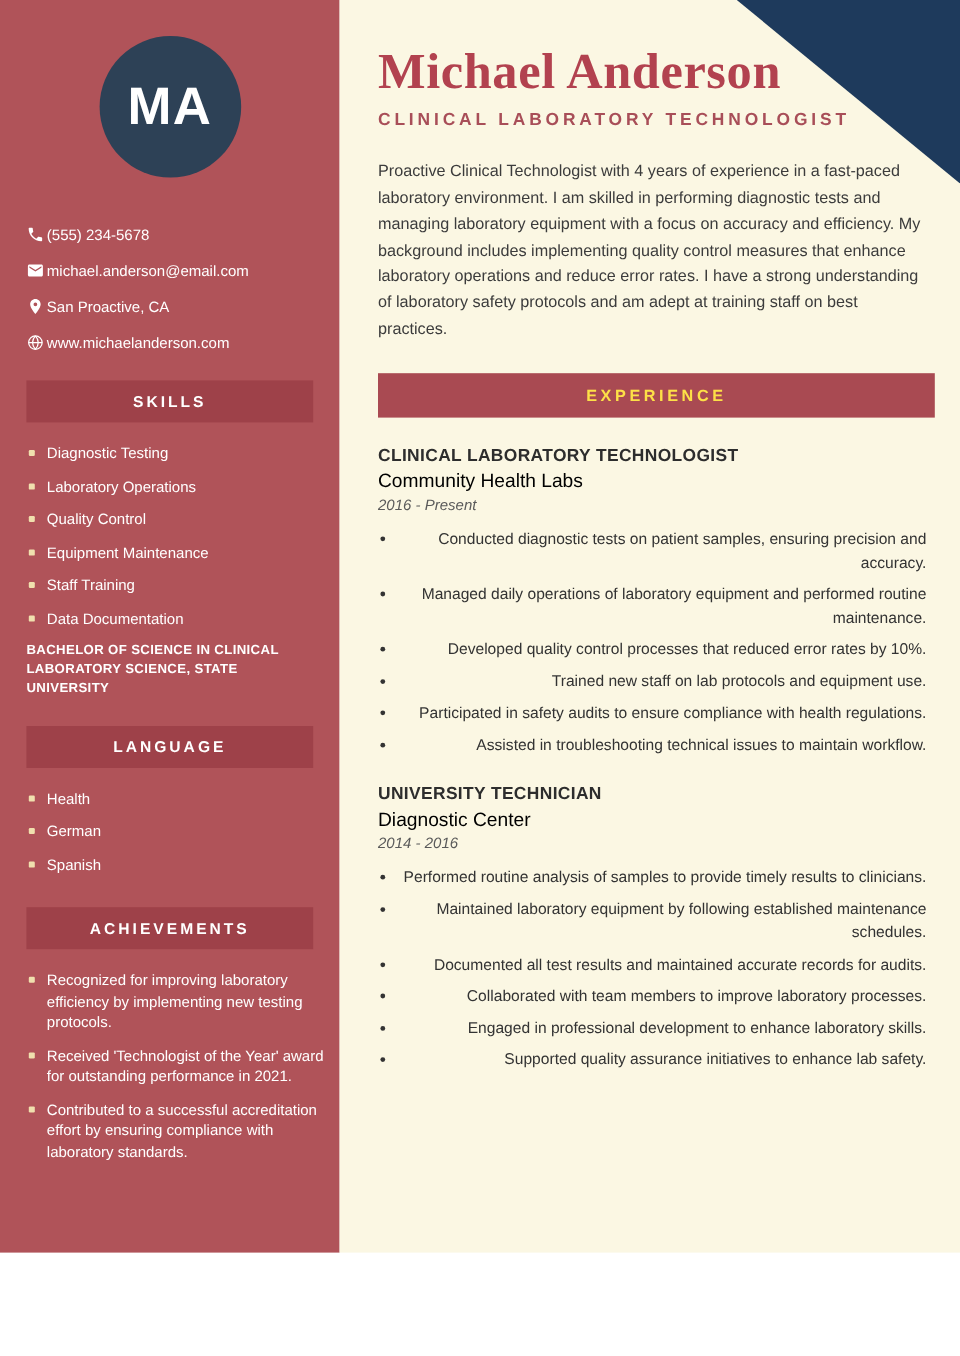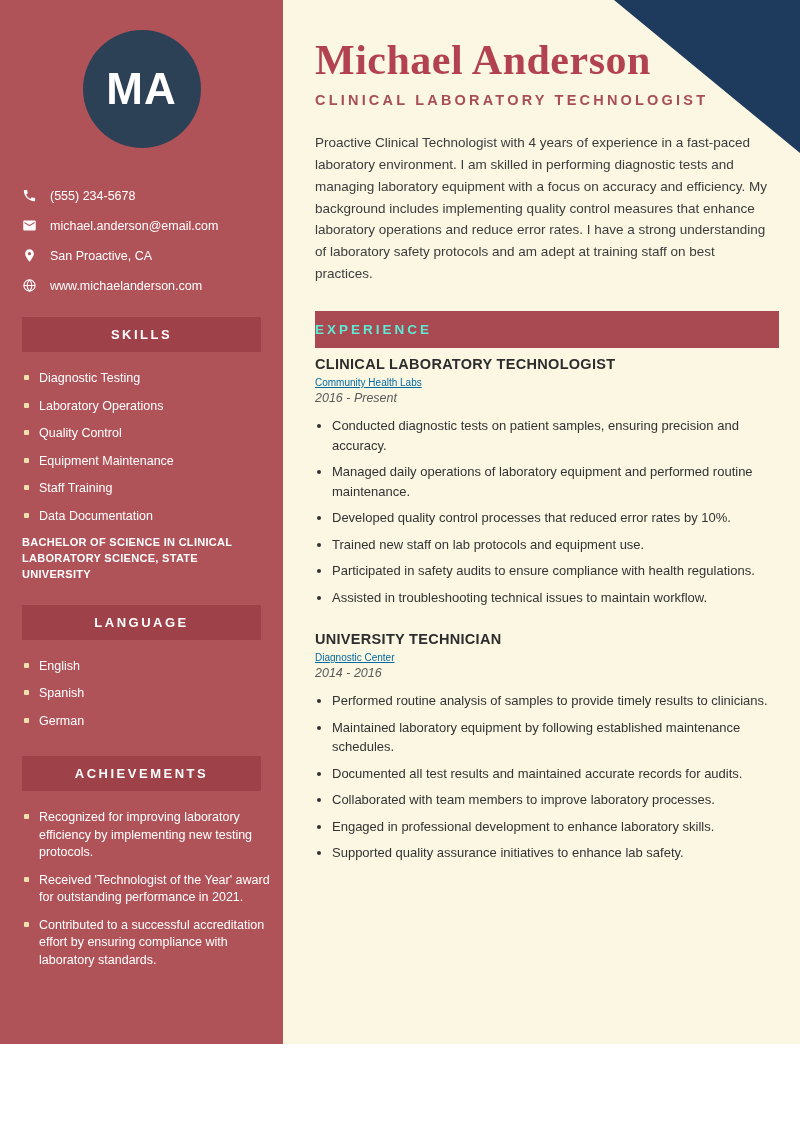--- a/index.html
+++ b/index.html
@@ -9,21 +9,21 @@
   .page { position:relative; display:flex; width:800px; height:1044px; overflow:hidden; }
 
   
   .sidebar { width:283px; flex-shrink:0; background:#b05359; color:#fff; padding-top:30px; }
 
   .avatar { width:118px; height:118px; border-radius:50%; background:#2d4156;
             margin:0 auto 40px; display:flex; align-items:center; justify-content:center;
             font-size:44px; font-weight:600; letter-spacing:1px; color:#fff; }
 
   .contact { padding:0 22px; margin-bottom:24px; }
-  .contact-row { display:flex; align-items:center; gap:13px; margin-bottom:15px; font-size:12.5px; }
+  .contact-row { display:flex; align-items:center; gap:2px; margin-bottom:15px; font-size:12.5px; }
   .contact-icon { width:15px; height:15px; flex-shrink:0; display:block; }
 
   .banner { background:#9e4149; margin:22px 22px 18px; padding:10px 0; text-align:center;
             font-weight:bold; font-size:13px; letter-spacing:2.5px; color:#fff; }
 
   .side-list { list-style:none; padding:0 4px 0 24px; }
   .side-list li { position:relative; padding-left:15px; font-size:12.5px; margin-bottom:10px; line-height:1.4; }
   .side-list li::before { content:""; position:absolute; left:0; top:5px; width:5px; height:5px;
                           background:#f0e0ae; border-radius:1px; }
 
@@ -33,27 +33,27 @@
   .main { flex:1; background:#fbf7e3; padding:36px 21px 0 32px; position:relative; }
 
   .corner-triangle { position:absolute; top:0; right:0; width:186px; height:153px;
                      background:#1e3a5c; clip-path:polygon(0 0, 100% 0, 100% 100%); }
 
   .name { font-family:"Liberation Serif", serif; color:#b2424f; font-size:42px; font-weight:bold;
           margin-bottom:8px; letter-spacing:0.5px; }
   .role { color:#a84e58; font-weight:bold; letter-spacing:3.2px; font-size:14.5px; margin-bottom:24px; }
   .summary { color:#3c3c3c; font-size:13.5px; line-height:1.62; margin-bottom:26px; max-width:460px; }
 
-  .exp-banner { background:#a94a52; color:#5eead4; text-align:left; font-weight:bold;
-                letter-spacing:3px; font-size:13.5px; padding:11px 0; margin-bottom:8px; }
+  .exp-banner { background:#a94a52; color:#fde047; text-align:center; font-weight:bold;
+                letter-spacing:3px; font-size:13.5px; padding:11px 0; margin-bottom:24px; }
 
   .job-title { font-size:14.5px; color:#2d2d2d; font-weight:bold; letter-spacing:0.3px; margin-bottom:5px; }
-  .job-company { font-size:10px; color:#0369a1; margin-bottom:3px;text-decoration:underline; }
+  .job-company { font-size:16px; color:#000000; margin-bottom:3px; }
   .job-dates { font-size:12.5px; color:#5a5a5a; margin-bottom:11px;font-style:italic; }
-  .job-bullets { margin:0 0 24px 17px; }
+  .job-bullets { margin:0 0 24px 17px;text-align:right; }
   .job-bullets li { font-size:13px; color:#333; line-height:1.5; margin-bottom:7px; max-width:440px; }
 </style>
 </head>
 <body>
 
 <div class="page">
 
   <aside class="sidebar">
 
     <div class="avatar">
@@ -95,23 +95,23 @@
       <li>Quality Control</li>
       <li>Equipment Maintenance</li>
       <li>Staff Training</li>
       <li>Data Documentation</li>
     </ul>
 
     <div class="edu-degree">BACHELOR OF SCIENCE IN CLINICAL LABORATORY SCIENCE, STATE UNIVERSITY</div>
 
     <div class="banner" style="">LANGUAGE</div>
     <ul class="side-list">
-      <li>English</li>
+      <li>Health</li>
+      <li>German</li>
       <li>Spanish</li>
-      <li>German</li>
     </ul>
 
     <div class="banner" style="margin-top:26px;">ACHIEVEMENTS</div>
     <ul class="side-list">
       <li>Recognized for improving laboratory efficiency by implementing new testing protocols.</li>
       <li>Received 'Technologist of the Year' award for outstanding performance in 2021.</li>
       <li>Contributed to a successful accreditation effort by ensuring compliance with laboratory standards.</li>
     </ul>
 
   </aside>

